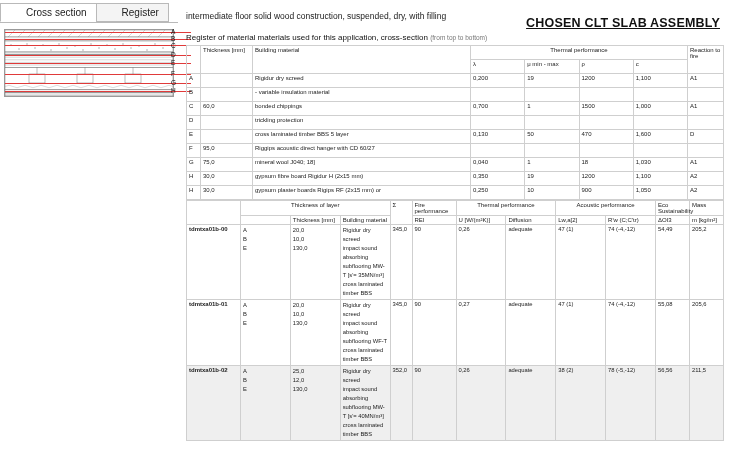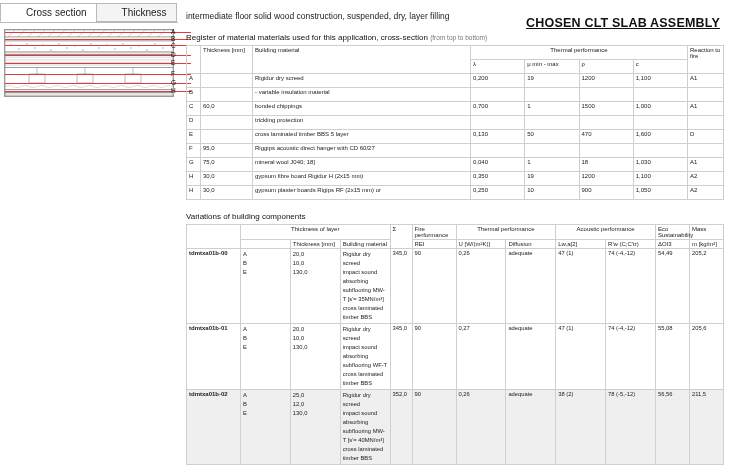--- a/index.html
+++ b/index.html
@@ -94,21 +94,21 @@
   .sub-line { line-height: 9px; }
 </style>
 </head>
 <body>
 
 <div class="page">
 
   <div class="left-panel">
     <div class="tabs">
       <div class="tab active">Cross section</div>
-      <div class="tab">Thickness</div>
+      <div class="tab">Register</div>
     </div>
     <div class="tab-rule"></div>
 
     <div class="section-view">
       <svg class="svg-fill" viewBox="0 0 168 66" preserveAspectRatio="none">
 
         <rect x="0" y="0" width="168" height="7" fill="#ffffff" stroke="#555" stroke-width="0.4"></rect>
         <g stroke="#777" stroke-width="0.3">
           <line x1="3" y1="7" x2="10" y2="0"></line>
             <line x1="13" y1="7" x2="20" y2="0"></line>
@@ -196,21 +196,21 @@
         <span style="top:29px;">E</span>
         <span style="top:40px;">F</span>
         <span style="top:49px;">G</span>
         <span style="top:57px;">H</span>
       </div>
     </div>
   </div>
 
   <div class="content">
 
-    <div class="doc-sub">intermediate floor solid wood construction, suspended, dry, layer filling</div>
+    <div class="doc-sub">intermediate floor solid wood construction, suspended, dry, with filling</div>
     <div class="chosen">CHOSEN CLT SLAB ASSEMBLY</div>
 
     <div class="sect-head">
       <span>Register of material materials used for this application, cross-section</span>
       <span class="muted">(from top to bottom)</span>
     </div>
 
     <table class="t-mat">
       <tbody>
           <tr>
@@ -313,21 +313,20 @@
         <td>gypsum plaster boards Rigips RF (2x15 mm) or</td>
         <td>0,250</td>
         <td>10</td>
         <td>900</td>
         <td>1,050</td>
         <td>A2</td>
       </tr>
     </tbody>
       </table>
 
-    <div class="sect-head">Variations of building components</div>
 
     <table class="t-var">
       <tbody>
           <tr>
         <th class="v-name" rowspan="2"></th>
         <th class="grp" colspan="3">Thickness of layer</th>
         <th class="v-sig" rowspan="2">Σ</th>
         <th class="v-fire">Fire performance</th>
         <th class="grp" colspan="2">Thermal performance</th>
         <th class="grp" colspan="2">Acoustic performance</th>

